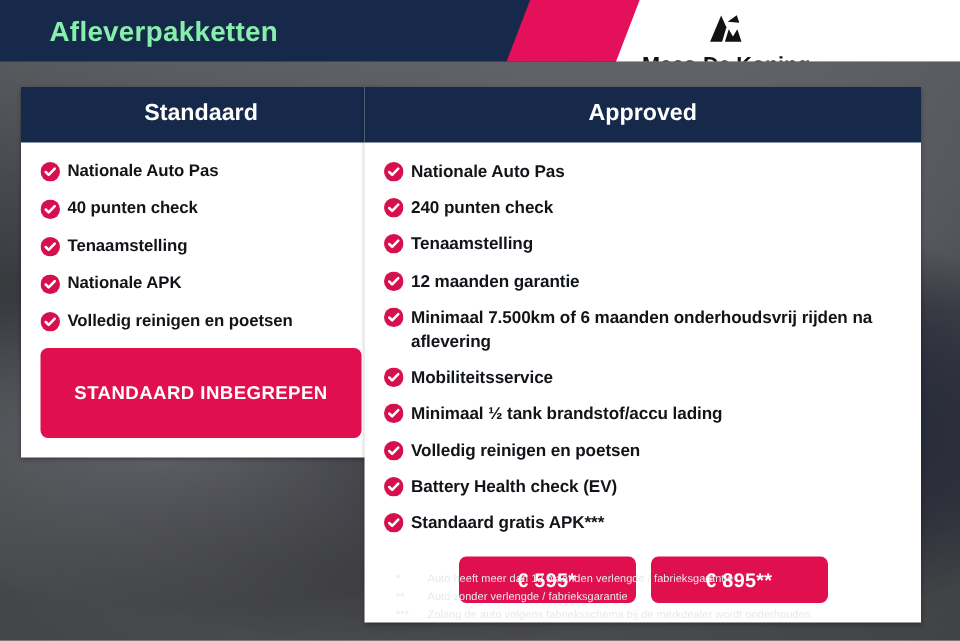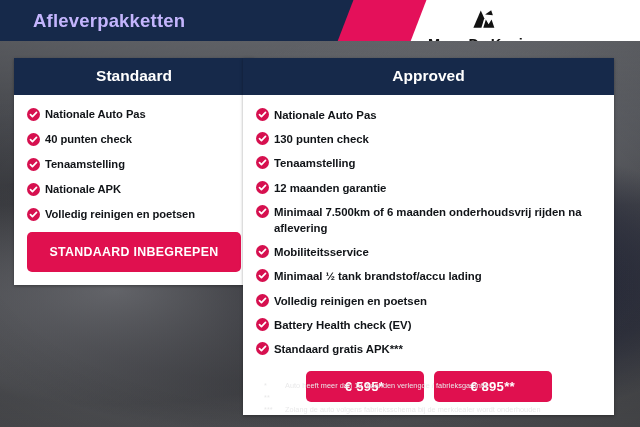--- a/index.html
+++ b/index.html
@@ -35,21 +35,21 @@
   .header {
     position: absolute; top: 0; left: 0;
     width: 640px; height: 41px;
     background: #16294a;
     overflow: hidden;
     z-index: 5;
   }
   .header-title {
     position: absolute; left: 33px; top: 10px;
     font-size: 18.5px; font-weight: bold;
-    color: #c4b5fd; letter-spacing: .2px;
+    color: #86efac; letter-spacing: .2px;
   }
   .header-magenta {
     position: absolute; top: -6px; left: 345px;
     width: 92px; height: 56px;
     background: #e4105a;
     transform: skewX(-21deg);
   }
   .header-white {
     position: absolute; top: -6px; left: 418px;
     width: 260px; height: 56px;
@@ -108,21 +108,21 @@
     border: none;
     border-radius: 5px;
     font-family: inherit;
     font-weight: bold;
     text-align: center;
     cursor: pointer;
   }
   .btn-included {
     display: block; width: 100%;
     margin-top: 8px;
-    padding: 13px 0;
+    padding: 23px 0;
     font-size: 12.4px; letter-spacing: .3px;
   }
   .price-row {
     display: flex; justify-content: center; gap: 10px;
     margin-top: 14px;
   }
   .btn-price {
     width: 118px; padding: 8px 0;
     font-size: 13.2px; letter-spacing: .2px;
   }
@@ -214,21 +214,21 @@
               <circle cx="8" cy="8" r="8" fill="#d6104f"></circle>
               <path d="M4.3 8.2 L6.7 10.6 L11.7 5.4" stroke="#fff" stroke-width="2.1" fill="none" stroke-linecap="round" stroke-linejoin="round"></path>
             </svg>
           <span class="feature-text">Nationale Auto Pas</span>
         </li>
         <li class="feature">
           <svg class="check-icon" viewBox="0 0 16 16">
               <circle cx="8" cy="8" r="8" fill="#d6104f"></circle>
               <path d="M4.3 8.2 L6.7 10.6 L11.7 5.4" stroke="#fff" stroke-width="2.1" fill="none" stroke-linecap="round" stroke-linejoin="round"></path>
             </svg>
-          <span class="feature-text">130 punten check</span>
+          <span class="feature-text">240 punten check</span>
         </li>
         <li class="feature">
           <svg class="check-icon" viewBox="0 0 16 16">
               <circle cx="8" cy="8" r="8" fill="#d6104f"></circle>
               <path d="M4.3 8.2 L6.7 10.6 L11.7 5.4" stroke="#fff" stroke-width="2.1" fill="none" stroke-linecap="round" stroke-linejoin="round"></path>
             </svg>
           <span class="feature-text">Tenaamstelling</span>
         </li>
         <li class="feature">
           <svg class="check-icon" viewBox="0 0 16 16">
@@ -287,20 +287,21 @@
     </div>
   </div>
 
   <div class="footnotes">
     <div class="footnote">
       <span class="fn-mark">*</span>
       <span>Auto heeft meer dan 12 maanden verlengde / fabrieksgarantie</span>
     </div>
     <div class="footnote">
       <span class="fn-mark">**</span>
+      <span>Auto zonder verlengde / fabrieksgarantie</span>
     </div>
     <div class="footnote">
       <span class="fn-mark">***</span>
       <span>Zolang de auto volgens fabrieksschema bij de merkdealer wordt onderhouden</span>
     </div>
   </div>
 
 </div>
 
 </body></html>

